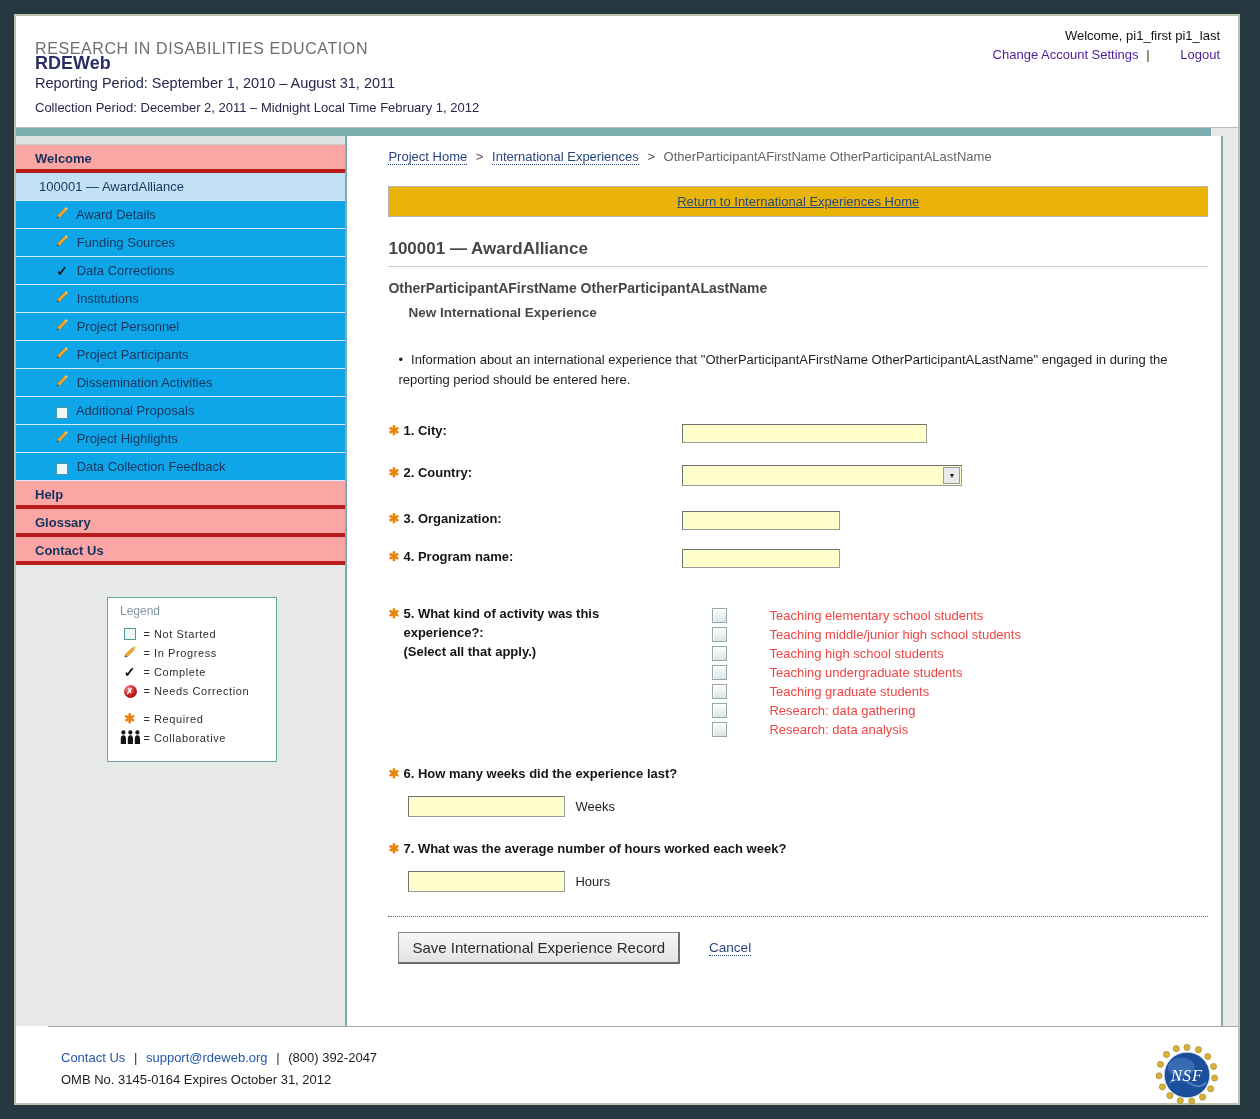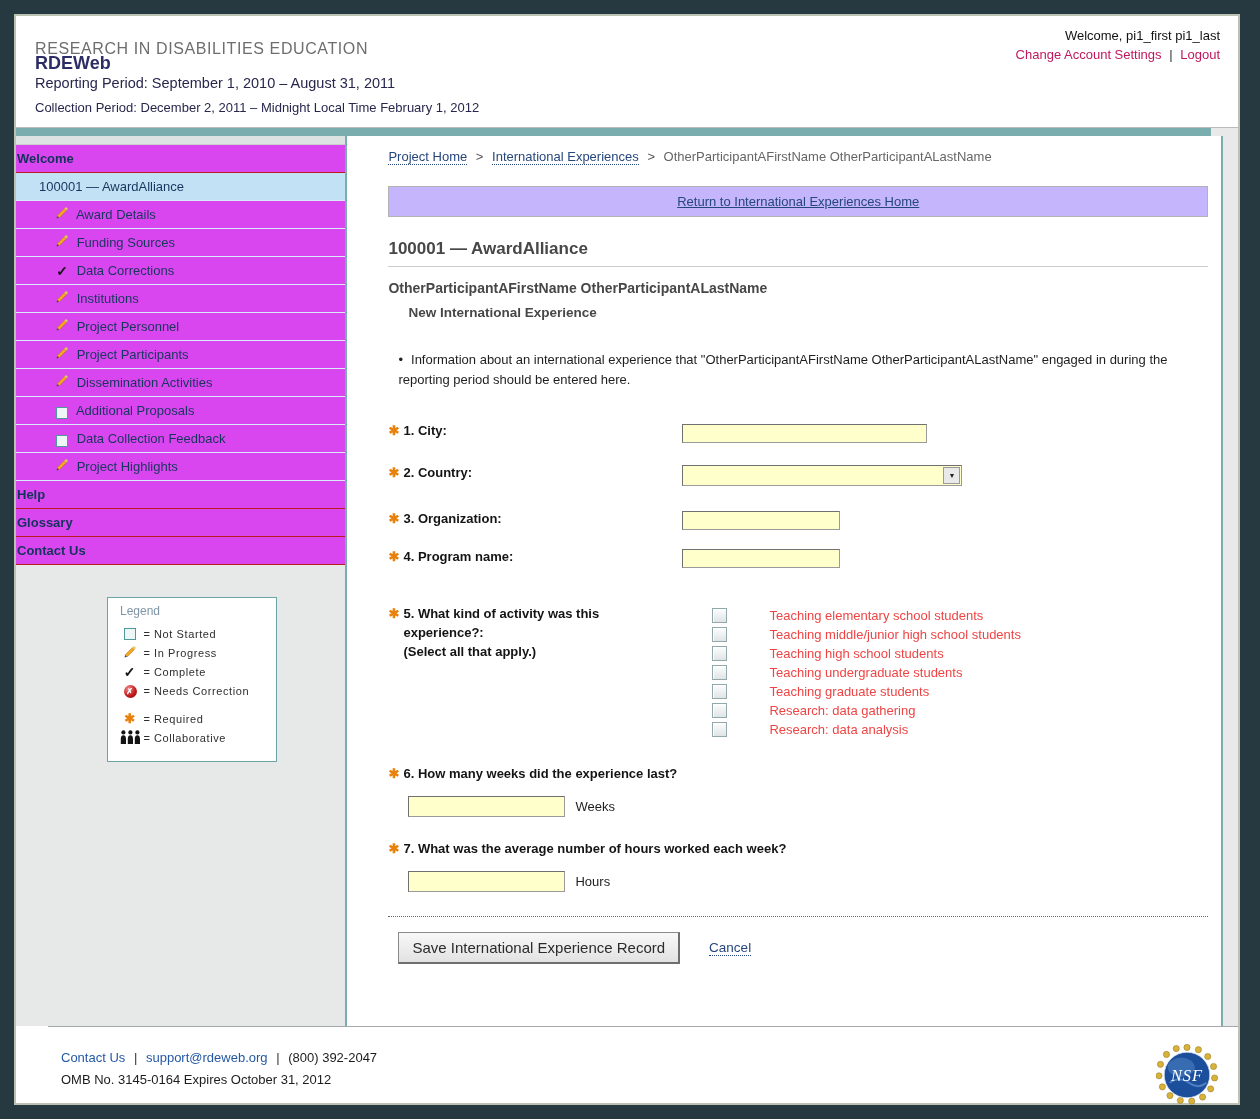--- a/index.html
+++ b/index.html
@@ -9,39 +9,39 @@
   a{cursor:pointer;}
   
   .header{height:111px;position:relative;}
   .eyebrow{position:absolute;left:19px;top:24px;font-size:16px;letter-spacing:.6px;color:#6e6e6e;}
   .brand{position:absolute;left:19px;top:37px;font-size:18px;font-weight:bold;color:#2d2d66;}
   .reporting{position:absolute;left:19px;top:59px;font-size:14.5px;color:#27274d;}
   .collection{position:absolute;left:19px;top:84px;font-size:13px;color:#27274d;}
   .header-right{position:absolute;right:18px;top:12px;text-align:right;}
   .welcome{font-size:13px;color:#111;}
   .account-links{font-size:13px;margin-top:4px;}
-  .account-links a{color:#be185d;text-decoration:none;}
+  .account-links a{color:#4c1d95;text-decoration:none;margin-left:23px;}
   .account-links .sep{color:#333;margin:0 4px;}
   
   .band-row{display:flex;height:8px;border-top:1px solid #b9bcbc;}
   .band{width:1195px;background:#7aadad;}
   .band-gutter{flex:1;background:#e9e9e9;}
   
   .content-row{display:flex;height:890px;}
   .sidebar{width:330px;border-right:2px solid #7aadad;background:#e7e9e8;box-sizing:content-box;}
   .main{width:877px;background:#fff;border-right:2px solid #7aadad;box-sizing:border-box;overflow:hidden;}
   .gutter{width:15px;background:#e9e9e9;}
   
   .side-strip{height:8px;background:#dde2e2;border-bottom:1px solid #c9cfcf;}
   .side-item{height:28px;line-height:27px;font-size:13px;color:#17365d;box-sizing:border-box;
     white-space:nowrap;cursor:pointer;}
-  .side-item.section{background:#d946ef;border-bottom:1px solid #b91c1c;font-weight:bold;
-    color:#14335c;padding-left:1px;}
+  .side-item.section{background:#fca5a5;border-bottom:4px solid #b91c1c;font-weight:bold;
+    color:#14335c;padding-left:19px;}
   .side-item.award{background:#c2e1f5;border-bottom:1px solid #d7ebf8;padding-left:23px;}
-  .side-item.sub{background:#d946ef;border-bottom:1px solid #d7ebf8;padding-left:38px;}
+  .side-item.sub{background:#0ea5e9;border-bottom:1px solid #d7ebf8;padding-left:38px;}
   .mi{display:inline-block;width:16px;text-align:center;margin-right:3px;vertical-align:middle;}
   .check-glyph{font-size:14px;font-weight:bold;color:#141414;}
   .ns-box{display:inline-block;width:10px;height:10px;border:1px solid #4f9b9b;background:#eef6f6;
     vertical-align:middle;}
   
   .legend{width:152px;margin:32px 0 0 91px;background:#fff;border:1px solid #6ba4a4;
     padding:6px 4px 14px 12px;}
   .legend-title{font-size:12px;color:#7f95a5;margin-bottom:6px;}
   .lg-row{display:flex;align-items:center;height:19px;font-size:11px;color:#2e2e2e;letter-spacing:.6px;}
   .lg-row .ic{width:20px;text-align:center;flex:0 0 20px;}
@@ -49,21 +49,21 @@
   .lg-gap{height:9px;}
   .errball{display:inline-block;width:13px;height:13px;border-radius:50%;
     background:radial-gradient(circle at 35% 30%,#f08a8a,#c41c1c 55%,#7e0c0c);
     color:#fff;font-size:8px;line-height:13px;text-align:center;font-weight:bold;}
   .req-star{color:#e8820c;font-size:13px;font-weight:bold;}
   
   .main-inner{padding:13px 13px 0 41px;}
   .breadcrumb{font-size:13px;color:#666;}
   .breadcrumb a{color:#26477d;text-decoration:none;border-bottom:1px dotted #26477d;}
   .breadcrumb .bsep{margin:0 5px;color:#555;}
-  .return-bar{margin-top:22px;background:#c4b5fd;border:1px solid #b3b3b3;text-align:center;
+  .return-bar{margin-top:22px;background:#eab308;border:1px solid #b3b3b3;text-align:center;
     padding:7px 0;font-size:13px;}
   .return-bar a{color:#26477d;text-decoration:underline;}
   .award-h1{margin-top:22px;font-size:17px;font-weight:bold;color:#474747;
     border-bottom:1px solid #ccc;padding-bottom:7px;}
   .participant{margin-top:13px;font-size:14px;font-weight:bold;color:#474747;}
   .subtitle{margin-top:9px;margin-left:20px;font-size:13.5px;font-weight:bold;color:#474747;}
   .info-bullet{margin:30px 40px 0 10px;font-size:13px;color:#1e1e1e;line-height:1.55;}
   .info-bullet .dot{margin-right:8px;}
   
   .frow{display:flex;margin-top:0;}
@@ -204,32 +204,32 @@
               <path d="M9.4 2.6 L10.5 1.5 Q11.5 0.9 12.2 1.7 Q13 2.5 12.4 3.4 L11.4 4.6 Z" fill="#e9c56e"></path>
             </svg>
         </span>
         <span>Dissemination Activities</span>
       </div>
       <div class="side-item sub">
         <span class="mi"><span class="ns-box"></span></span>
         <span>Additional Proposals</span>
       </div>
       <div class="side-item sub">
+        <span class="mi">
+          <svg width="14" height="14" viewBox="0 0 14 14">
+              <path d="M1.5 12.6 L2.3 9.7 L4.3 11.7 Z" fill="#4a4a4a"></path>
+              <path d="M2.3 9.7 L9.4 2.6 L11.4 4.6 L4.3 11.7 Z" fill="#f5a623" stroke="#b87d1e" stroke-width="0.6"></path>
+              <path d="M9.4 2.6 L10.5 1.5 Q11.5 0.9 12.2 1.7 Q13 2.5 12.4 3.4 L11.4 4.6 Z" fill="#e9c56e"></path>
+            </svg>
+        </span>
+        <span>Project Highlights</span>
+      </div>
+      <div class="side-item sub">
         <span class="mi"><span class="ns-box"></span></span>
         <span>Data Collection Feedback</span>
-      </div>
-      <div class="side-item sub">
-        <span class="mi">
-          <svg width="14" height="14" viewBox="0 0 14 14">
-              <path d="M1.5 12.6 L2.3 9.7 L4.3 11.7 Z" fill="#4a4a4a"></path>
-              <path d="M2.3 9.7 L9.4 2.6 L11.4 4.6 L4.3 11.7 Z" fill="#f5a623" stroke="#b87d1e" stroke-width="0.6"></path>
-              <path d="M9.4 2.6 L10.5 1.5 Q11.5 0.9 12.2 1.7 Q13 2.5 12.4 3.4 L11.4 4.6 Z" fill="#e9c56e"></path>
-            </svg>
-        </span>
-        <span>Project Highlights</span>
       </div>
       <div class="side-item section">
         <span>Help</span>
       </div>
       <div class="side-item section">
         <span>Glossary</span>
       </div>
       <div class="side-item section">
         <span>Contact Us</span>
       </div>

